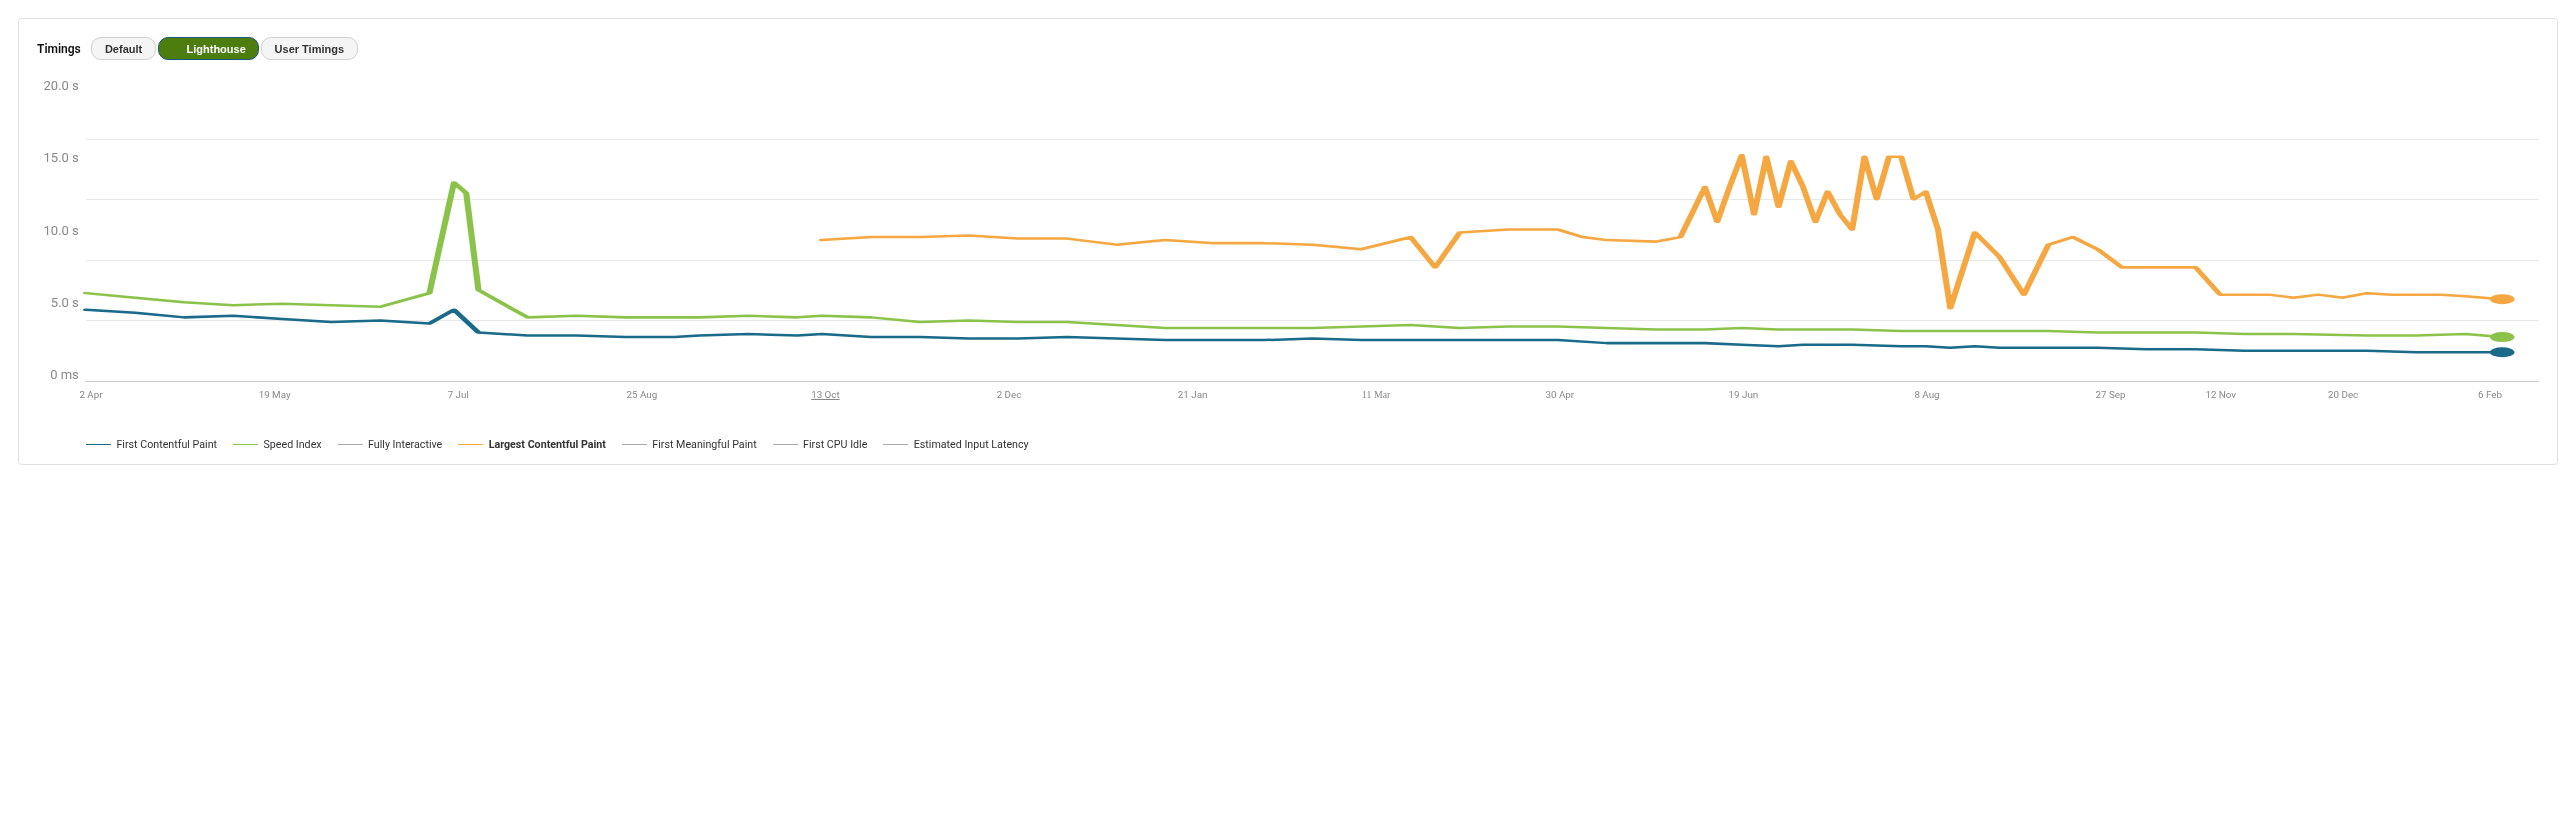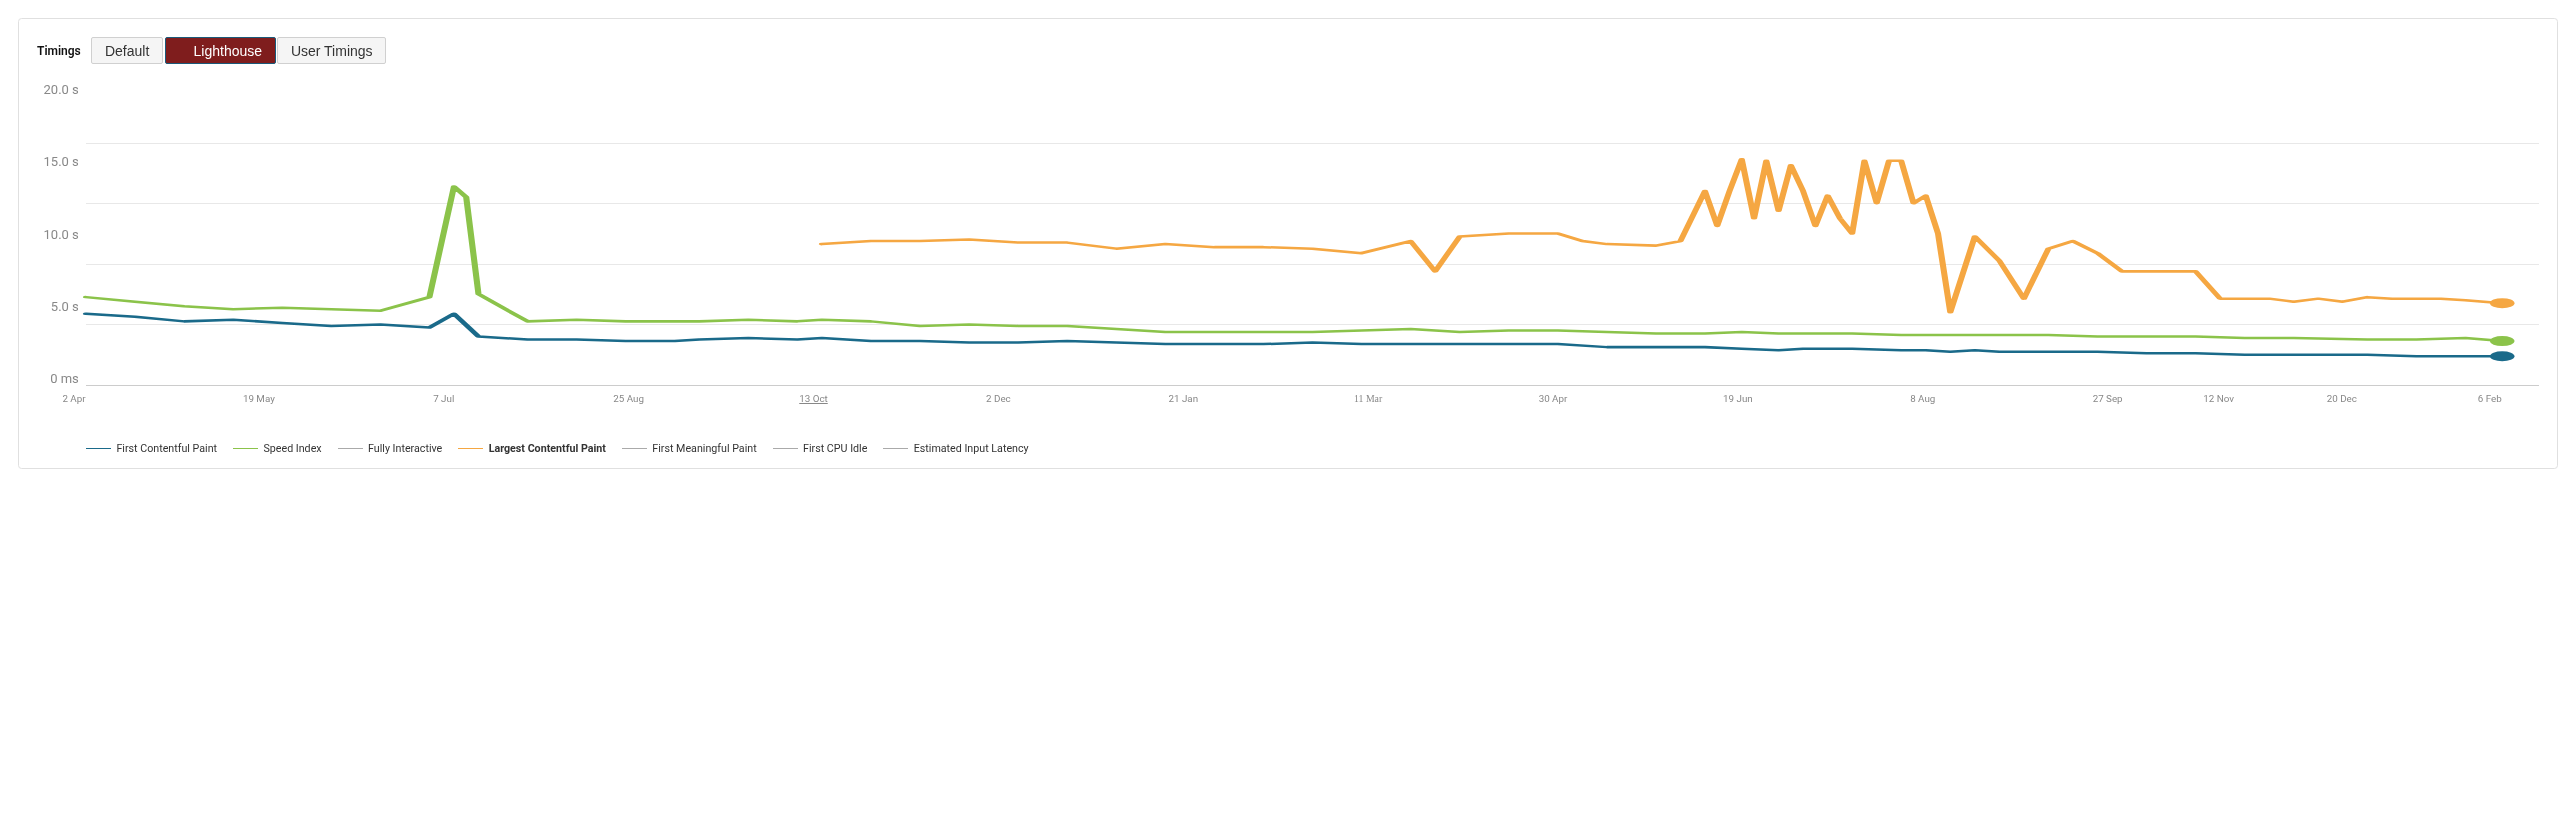--- a/index.html
+++ b/index.html
@@ -28,26 +28,27 @@
     }
     .tab-group {
       display: flex;
       gap: 1.8px;
     }
     .tab-btn {
       padding: 4.5px 12.5px;
       border: 0.9px solid #d0d0d0;
       background: #f5f5f5;
       color: #333;
-      font-size: 14px;
+      font-size: 11px;
       cursor: pointer;
-      border-radius: 2px;
+      border-radius: 10px;
+      font-weight: bold;
     }
     .tab-btn.active {
-      background: #7f1d1d;
+      background: #4d7c0f;
       color: #fff;
       border-color: #1a5a7a;
       padding-left: 28px;
     }
     .chart-area {
       position: relative;
       width: 100%;
       height: 340px;
     }
     .y-axis-labels {
@@ -79,21 +80,21 @@
       position: absolute;
       left: 0; right: 0; top: 0; bottom: 0;
     }
     .grid-line {
       position: absolute;
       left: 0; right: 0;
       border-top: 0.9px solid #e8e8e8;
     }
     .x-axis-labels {
       position: absolute;
-      left: 37px;
+      left: 54px;
       right: 0;
       bottom: 0;
       height: 34px;
       display: flex;
       align-items: flex-start;
       padding-top: 5.4px;
     }
     .x-label {
       position: absolute;
       font-size: 9.8px;

